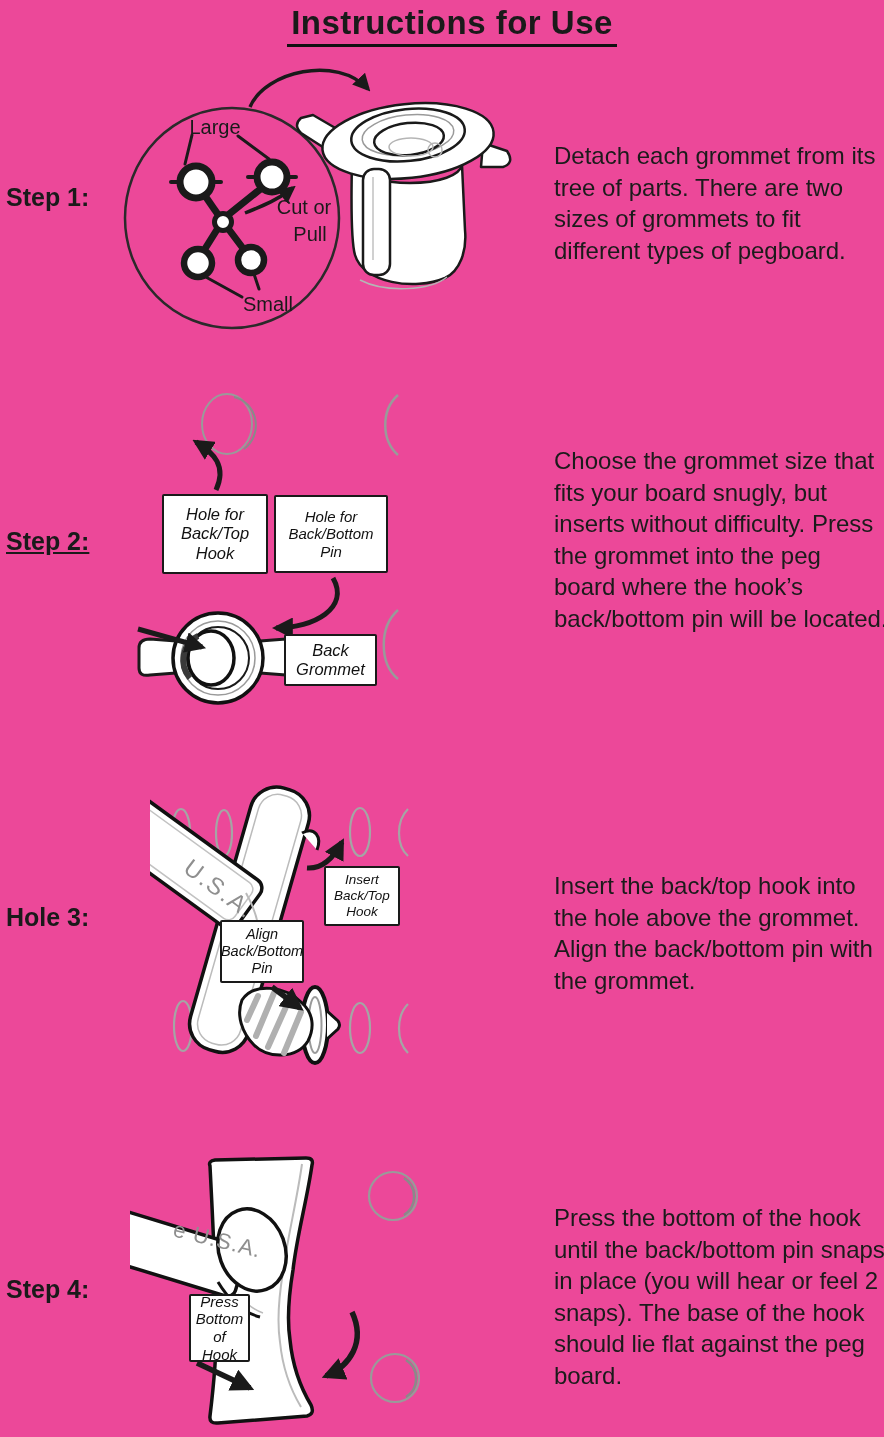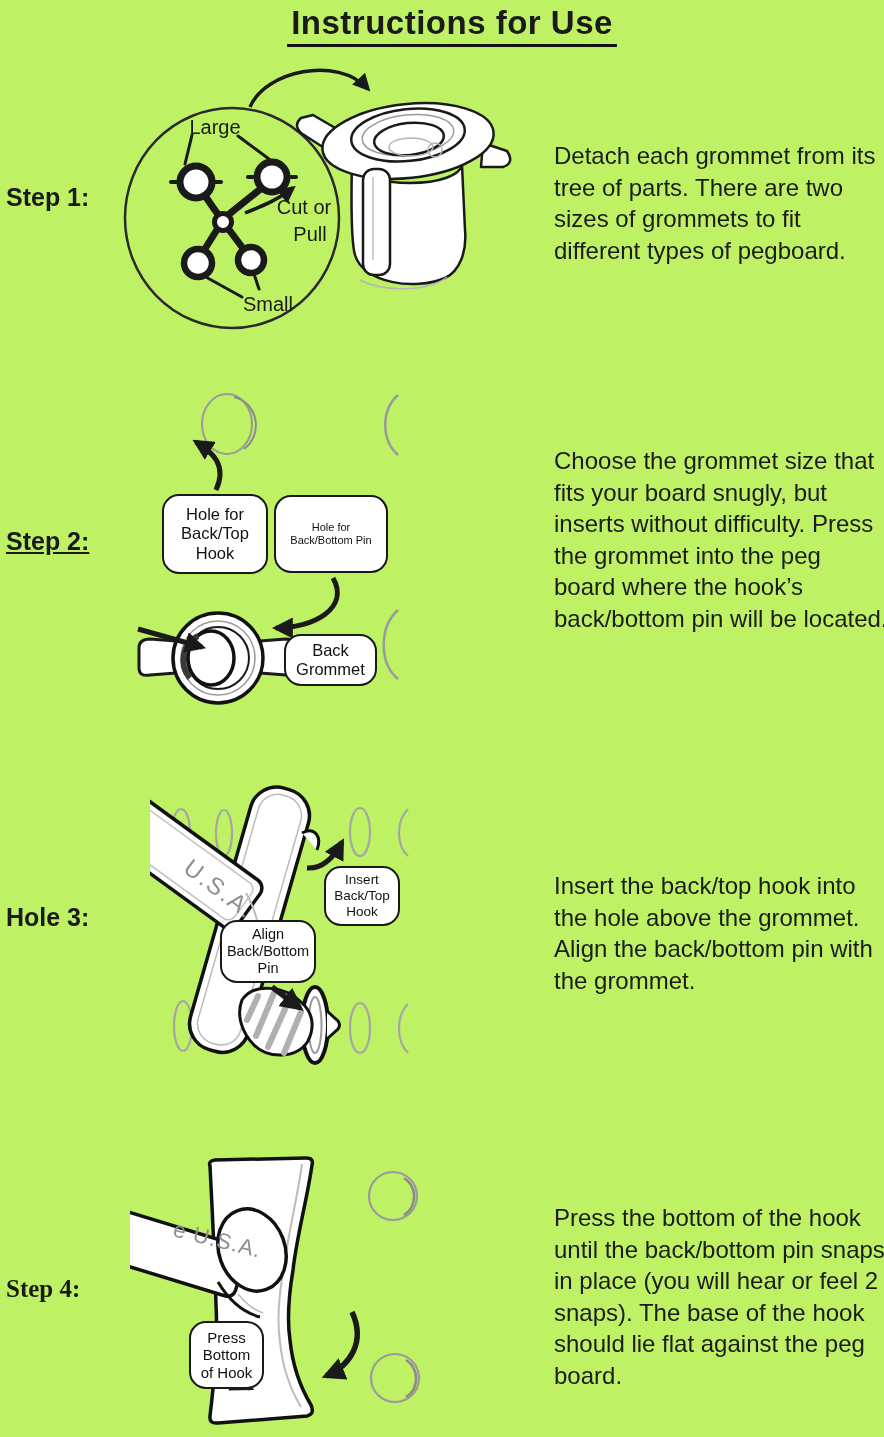--- a/index.html
+++ b/index.html
@@ -1,41 +1,41 @@
 <!DOCTYPE html>
 <html><head>
 <meta charset="utf-8">
 <style>
   html,body{margin:0;padding:0;background:#ffffff;}
-  #page{position:relative;width:884px;height:1437px;background:#bef264;overflow:hidden;
+  #page{position:relative;width:884px;height:1437px;background:#ec4899;overflow:hidden;
         font-family:"Liberation Sans", sans-serif;color:#1a1a1a;}
   .title-wrap{position:absolute;top:4px;left:0;width:884px;text-align:center;}
   .title{display:inline-block;font-size:33px;font-weight:bold;letter-spacing:0.5px;
          border-bottom:3.5px solid #111;padding:0 4px 2px 4px;transform:translateX(10px);}
   .step-label{position:absolute;left:6px;font-size:25px;font-weight:bold;}
   .step-desc{position:absolute;left:554px;width:334px;font-size:24px;line-height:31.5px;color:#1b1b1b;}
-  .callout{position:absolute;z-index:5;background:#fff;border:2.5px solid #1a1a1a;border-radius:17px;
+  .callout{position:absolute;z-index:5;background:#fff;border:2.5px solid #1a1a1a;border-radius:2px;
            display:flex;align-items:center;justify-content:center;text-align:center;
-           line-height:1.17;color:#111;box-sizing:border-box;padding:2px 4px;}
+           line-height:1.17;color:#111;box-sizing:border-box;padding:2px 4px;font-style:italic;}
   svg{position:absolute;z-index:1;}
   svg text{font-family:"Liberation Sans", sans-serif;}
 </style>
 </head>
 <body>
 
 <div id="page">
 
   <div class="title-wrap">
     <span class="title">Instructions for Use</span>
   </div>
 
   <div class="step-label" style="top:183px;">Step 1:</div>
   <div class="step-label" style="top:527px;text-decoration:underline;">Step 2:</div>
   <div class="step-label" style="top:903px;">Hole 3:</div>
-  <div class="step-label" style="top:1275px;font-family:Liberation Serif, serif;">Step 4:</div>
+  <div class="step-label" style="top:1275px;">Step 4:</div>
 
   <div class="step-desc" style="top:140px;">Detach each grommet from its tree of parts. There are two sizes of grommets to fit different types of pegboard.</div>
   <div class="step-desc" style="top:445px;">Choose the grommet size that fits your board snugly, but inserts without difficulty. Press the grommet into the peg board where the hook’s back/bottom pin will be located.</div>
   <div class="step-desc" style="top:870px;">Insert the back/top hook into the hole above the grommet. Align the back/bottom pin with the grommet.</div>
   <div class="step-desc" style="top:1202px;">Press the bottom of the hook until the back/bottom pin snaps in place (you will hear or feel 2 snaps). The base of the hook should lie flat against the peg board.</div>
 
   <svg style="left:105px;top:55px;" width="460" height="285" viewBox="0 0 460 285">
     <defs>
       <marker id="ah1" viewBox="0 0 10 10" refX="8" refY="5" markerWidth="5" markerHeight="5" orient="auto-start-reverse">
         <path d="M0,0 L10,5 L0,10 z" fill="#1a1a1a"></path>
@@ -119,21 +119,21 @@
       <circle cx="88" cy="276" r="45" fill="#fff" stroke="#111" stroke-width="3.5"></circle>
       <circle cx="88" cy="276" r="37" fill="none" stroke="#9a9a9a" stroke-width="1.5"></circle>
       <circle cx="88" cy="276" r="31" fill="none" stroke="#1a1a1a" stroke-width="2"></circle>
       <ellipse cx="81" cy="276" rx="23" ry="27" fill="#fff" stroke="#111" stroke-width="3.5"></ellipse>
       <path d="M 68,254 a 24,26 0 0 0 -8,42" fill="none" stroke="#3a3a3a" stroke-width="6"></path>
     </g>
     <line x1="8" y1="247" x2="72" y2="265" stroke="#1a1a1a" stroke-width="5" marker-end="url(#ah2)"></line>
   </svg>
 
   <div class="callout" style="left:162px;top:494px;width:106px;height:80px;font-size:16.5px;">Hole for Back/Top Hook</div>
-  <div class="callout" style="left:274px;top:495px;width:114px;height:78px;font-size:11px;">Hole for Back/Bottom Pin</div>
+  <div class="callout" style="left:274px;top:495px;width:114px;height:78px;font-size:15px;">Hole for Back/Bottom Pin</div>
   <div class="callout" style="left:284px;top:634px;width:93px;height:52px;font-size:16.5px;">Back Grommet</div>
 
   <svg style="left:150px;top:775px;" width="300" height="300" viewBox="0 0 300 300">
     <defs>
       <marker id="ah3" viewBox="0 0 10 10" refX="8" refY="5" markerWidth="4.2" markerHeight="4.2" orient="auto-start-reverse">
         <path d="M0,0 L10,5 L0,10 z" fill="#1a1a1a"></path>
       </marker>
     </defs>
 
     <g fill="none" stroke="#a5a5a5" stroke-width="2.2">
@@ -174,21 +174,21 @@
         <line x1="124" y1="218" x2="106" y2="261"></line>
         <line x1="140" y1="223" x2="118" y2="272"></line>
         <line x1="151" y1="237" x2="134" y2="278"></line>
       </g>
     </g>
 
     <line x1="122" y1="212" x2="150" y2="233" stroke="#1a1a1a" stroke-width="5.5" marker-end="url(#ah3)"></line>
   </svg>
 
   <div class="callout" style="left:324px;top:866px;width:76px;height:60px;font-size:13.5px;text-align:center;">Insert Back/Top Hook</div>
-  <div class="callout" style="left:220px;top:920px;width:96px;height:63px;font-size:14.5px;">Align Back/Bottom Pin</div>
+  <div class="callout" style="left:220px;top:920px;width:84px;height:63px;font-size:14.5px;">Align Back/Bottom Pin</div>
 
   <svg style="left:130px;top:1150px;" width="290" height="287" viewBox="0 0 290 287">
     <defs>
       <marker id="ah4" viewBox="0 0 10 10" refX="8" refY="5" markerWidth="4.2" markerHeight="4.2" orient="auto-start-reverse">
         <path d="M0,0 L10,5 L0,10 z" fill="#1a1a1a"></path>
       </marker>
     </defs>
 
     <g fill="none">
       <circle cx="263" cy="46" r="24" stroke="#9a9a9a" stroke-width="2.2"></circle>
@@ -207,15 +207,15 @@
       <ellipse cx="122" cy="100" rx="33" ry="42" transform="rotate(-20 122 100)" fill="#fff" stroke="#111" stroke-width="3.5"></ellipse>
       <path d="M 88,132 C 100,152 115,163 130,167" fill="none" stroke="#111" stroke-width="3"></path>
       <path d="M 108,144 C 117,155 124,160 133,163" fill="none" stroke="#bbbbbb" stroke-width="1.5"></path>
       <text transform="translate(42,86) rotate(14)" font-size="22" letter-spacing="1" fill="#8f8f8f">e U.S.A.</text>
     </g>
 
     <line x1="67" y1="213" x2="120" y2="238" stroke="#1a1a1a" stroke-width="5.5" marker-end="url(#ah4)"></line>
     <path d="M 222,162 C 236,192 220,216 196,226" fill="none" stroke="#1a1a1a" stroke-width="5.5" marker-end="url(#ah4)"></path>
   </svg>
 
-  <div class="callout" style="left:189px;top:1294px;width:75px;height:68px;font-size:15px;margin-top:27px;">Press Bottom of Hook</div>
+  <div class="callout" style="left:189px;top:1294px;width:61px;height:68px;font-size:15px;">Press Bottom of Hook</div>
 
 </div>
 
 </body></html>

